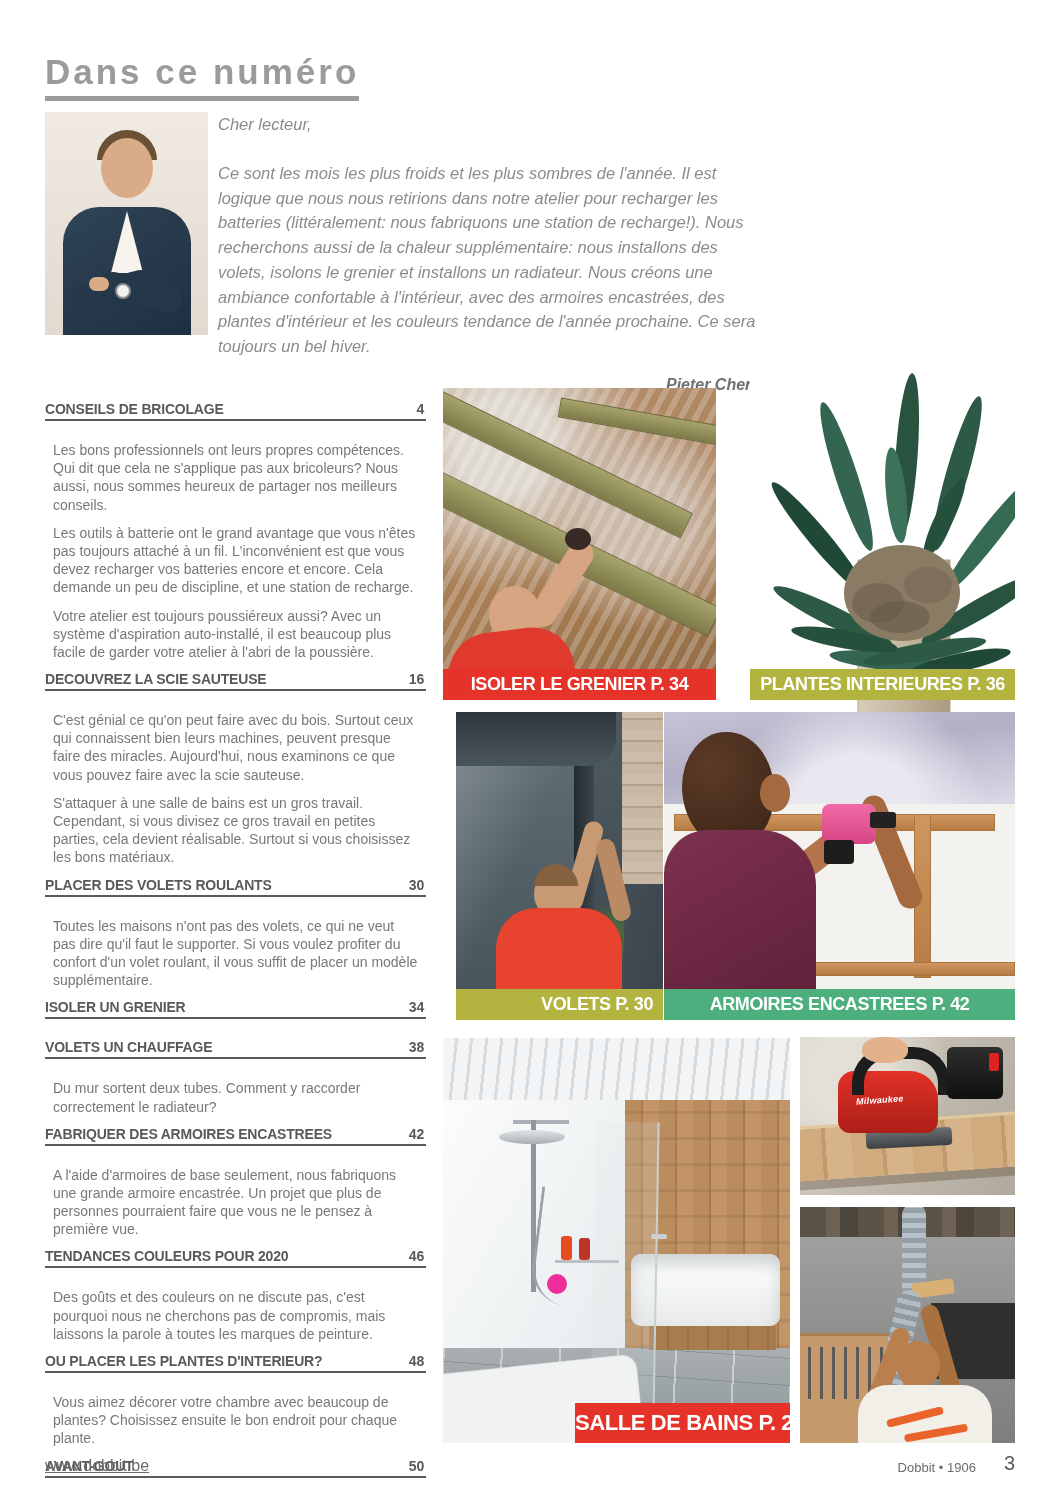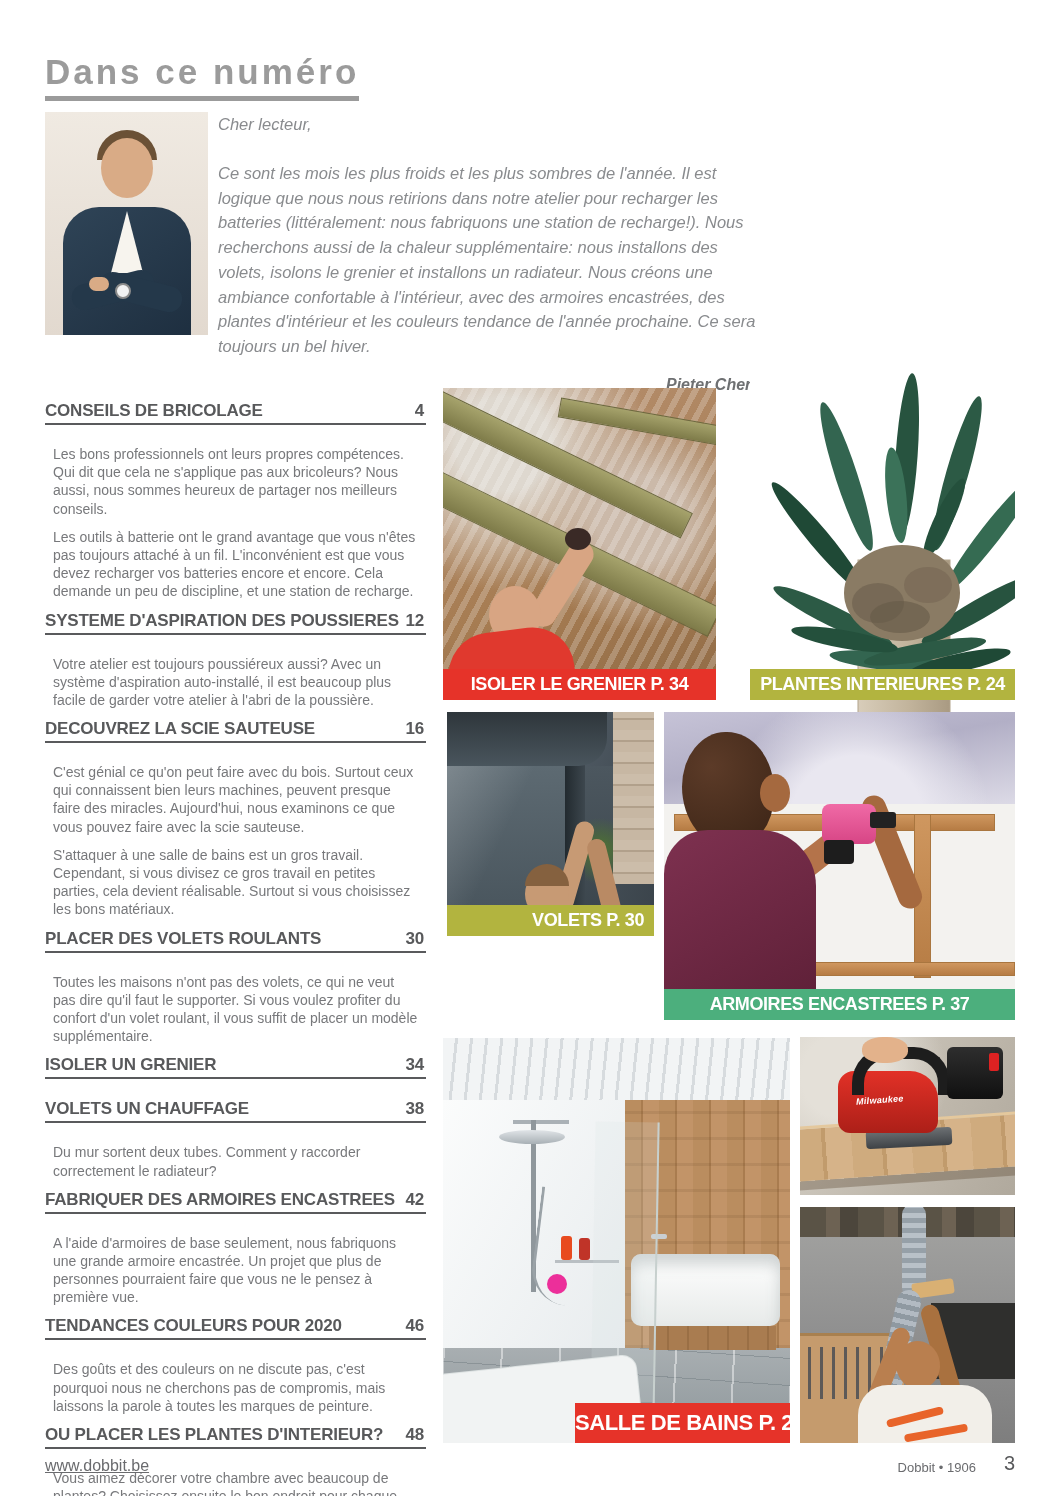--- a/index.html
+++ b/index.html
@@ -29,21 +29,21 @@
   .letter{margin-left:10px;width:552px;color:#898b8e;font-style:italic;font-size:16.5px;line-height:1.5;}
   .letter p{margin:0 0 24px 0;}
   .letter .body{margin-bottom:14px;}
   .signature{text-align:right;font-weight:bold;color:#6e7072;font-size:16px;margin-right:6px;}
 
   
   .toc{position:absolute;left:45px;top:401px;width:381px;}
   .toc-entry{margin-bottom:10px;}
   .toc-head{display:flex;justify-content:space-between;align-items:flex-end;
     border-bottom:2px solid #595a5c;padding-bottom:2px;margin-bottom:20px;
-    font-size:17px;font-weight:bold;color:#58595b;letter-spacing:-0.2px;}
+    font-size:14px;font-weight:bold;color:#58595b;letter-spacing:-0.2px;}
   .toc-page{margin-right:2px;}
   .toc-desc{margin:8px;font-size:14px;line-height:1.3;color:#77787b;}
 
   
   .gallery{position:absolute;left:443px;top:345px;width:572px;height:1100px;}
   .photo{position:absolute;overflow:hidden;}
   .banner{position:absolute;left:0;right:0;bottom:0;height:31px;line-height:31px;color:#fff;
     font-weight:bold;font-size:18px;letter-spacing:-0.4px;text-align:center;white-space:nowrap;}
 
   
@@ -62,21 +62,21 @@
     border-radius:42px 42px 0 0;transform:rotate(-7deg);}
   .a-arm{position:absolute;left:106px;top:148px;width:26px;height:96px;border-radius:13px;
     background:#d8a583;transform:rotate(32deg);}
   .a-glove{position:absolute;left:122px;top:140px;width:26px;height:22px;border-radius:50%;background:#3a2a26;}
 
   
   .ph-plant{left:307px;top:0;width:265px;height:382px;background:#fff;}
   .ph-plant .banner{bottom:27px;}
 
   
-  .ph-volets{left:4px;top:367px;width:207px;height:224px;
+  .ph-volets{left:13px;top:367px;width:207px;height:308px;
     background:linear-gradient(105deg,#6a757c 0%,#55606a 40%,#434d55 75%,#3a434a 100%);}
   .v-glassL{position:absolute;left:0;top:54px;width:118px;bottom:0;
     background:linear-gradient(115deg, rgba(255,255,255,.20), rgba(255,255,255,0) 45%),linear-gradient(#5d6a72,#46525a);}
   .v-frame{position:absolute;left:118px;top:40px;width:20px;bottom:0;background:linear-gradient(90deg,#222a2f,#3d474e);}
   .v-glassR{position:absolute;left:138px;top:54px;width:28px;bottom:0;background:linear-gradient(#4c575f,#39434a);}
   .v-green{position:absolute;left:138px;bottom:40px;width:30px;height:90px;
     background:radial-gradient(circle,#4c6b3a 20%,rgba(76,107,58,0) 70%);}
   .v-brick{position:absolute;right:0;top:0;width:41px;height:172px;
     background:repeating-linear-gradient(0deg,#c7b7a3 0 10px,#b1a08b 10px 12px,#ccbdaa 12px 22px);}
   .v-box{position:absolute;left:0;top:0;width:160px;height:54px;border-radius:0 0 28px 0;
@@ -225,24 +225,20 @@
         <div class="toc-head">
           <span class="toc-title">CONSEILS DE BRICOLAGE</span>
           <span class="toc-page">4</span>
         </div>
         <p class="toc-desc">Les bons professionnels ont leurs propres compétences. Qui dit que cela ne s'applique pas aux bricoleurs? Nous aussi, nous sommes heureux de partager nos meilleurs conseils.</p>
       </div>
       <div class="toc-entry">
         <p class="toc-desc">Les outils à batterie ont le grand avantage que vous n'êtes pas toujours attaché à un fil. L'inconvénient est que vous devez recharger vos batteries encore et encore. Cela demande un peu de discipline, et une station de recharge.</p>
       </div>
       <div class="toc-entry">
-        <div class="toc-head">
-          <span class="toc-title">SYSTEME D'ASPIRATION DES POUSSIERES</span>
-          <span class="toc-page">12</span>
-        </div>
         <p class="toc-desc">Votre atelier est toujours poussiéreux aussi? Avec un système d'aspiration auto-installé, il est beaucoup plus facile de garder votre atelier à l'abri de la poussière.</p>
       </div>
       <div class="toc-entry">
         <div class="toc-head">
           <span class="toc-title">DECOUVREZ LA SCIE SAUTEUSE</span>
           <span class="toc-page">16</span>
         </div>
         <p class="toc-desc">C'est génial ce qu'on peut faire avec du bois. Surtout ceux qui connaissent bien leurs machines, peuvent presque faire des miracles. Aujourd'hui, nous examinons ce que vous pouvez faire avec la scie sauteuse.</p>
       </div>
       <div class="toc-entry">
@@ -333,21 +329,21 @@
           <ellipse cx="30" cy="238" rx="9" ry="52" fill="#1f4936" transform="rotate(-102 152 205)"></ellipse>
           <ellipse cx="250" cy="246" rx="9" ry="54" fill="#24503c" transform="rotate(100 152 205)"></ellipse>
           <ellipse cx="152" cy="150" rx="10" ry="48" fill="#3b7259" transform="rotate(-6 152 205)"></ellipse>
           <ellipse cx="176" cy="158" rx="9" ry="44" fill="#24503c" transform="rotate(26 152 205)"></ellipse>
         </g>
         <ellipse cx="152" cy="248" rx="58" ry="48" fill="#8a7b64"></ellipse>
         <ellipse cx="128" cy="258" rx="26" ry="20" fill="#6f6250" opacity="0.7"></ellipse>
         <ellipse cx="178" cy="240" rx="24" ry="18" fill="#7a6c57" opacity="0.8"></ellipse>
         <ellipse cx="150" cy="272" rx="30" ry="16" fill="#665a47" opacity="0.6"></ellipse>
       </svg>
-      <div class="banner" style="background-color: rgb(178, 180, 63);">PLANTES INTERIEURES P. 24</div>
+      <div class="banner" style="background-color: rgb(178, 180, 63);">PLANTES INTERIEURES P. 36</div>
     </div>
 
     <div class="photo ph-volets">
       <div class="v-glassL"></div>
       <div class="v-frame"></div>
       <div class="v-glassR"></div>
       <div class="v-green"></div>
       <div class="v-brick"></div>
       <div class="v-box"></div>
       <div class="v-armL"></div>
@@ -366,21 +362,21 @@
       <div class="m-shelf"></div>
       <div class="m-cab"></div>
       <div class="m-armR"></div>
       <div class="m-armU"></div>
       <div class="m-drill"></div>
       <div class="m-chuck"></div>
       <div class="m-batt"></div>
       <div class="m-hair"></div>
       <div class="m-face"></div>
       <div class="m-body"></div>
-      <div class="banner" style="background-color: rgb(76, 175, 125);">ARMOIRES ENCASTREES P. 37</div>
+      <div class="banner" style="background-color: rgb(76, 175, 125);">ARMOIRES ENCASTREES P. 42</div>
     </div>
 
     <div class="photo ph-bath">
       <div class="b-ceiling"></div>
       <div class="b-wallL"></div>
       <div class="b-wood"></div>
       <div class="b-floor"></div>
       <div class="b-tub"></div>
       <div class="b-tubbase"></div>
       <div class="b-tap"></div>

